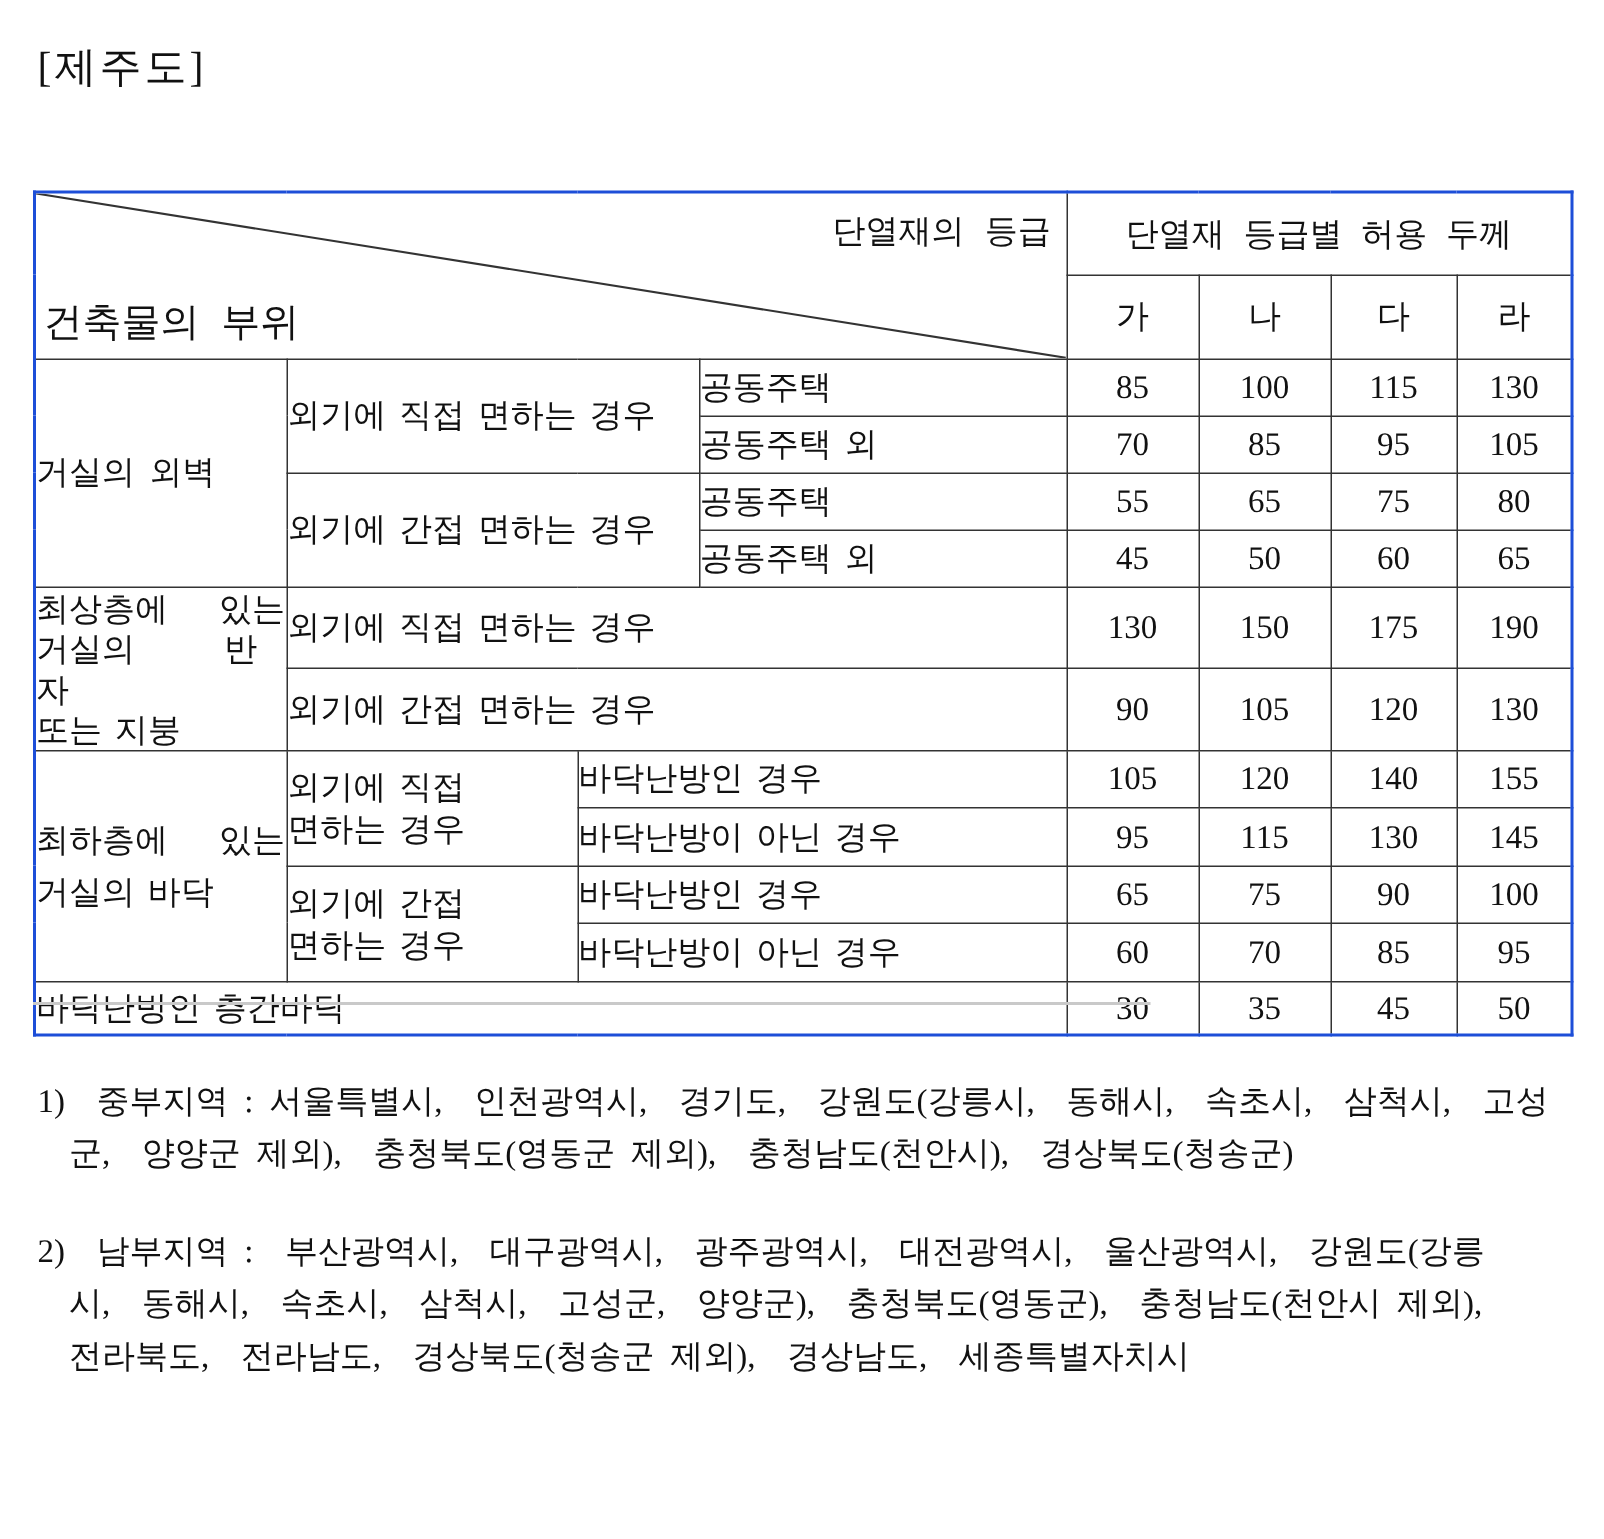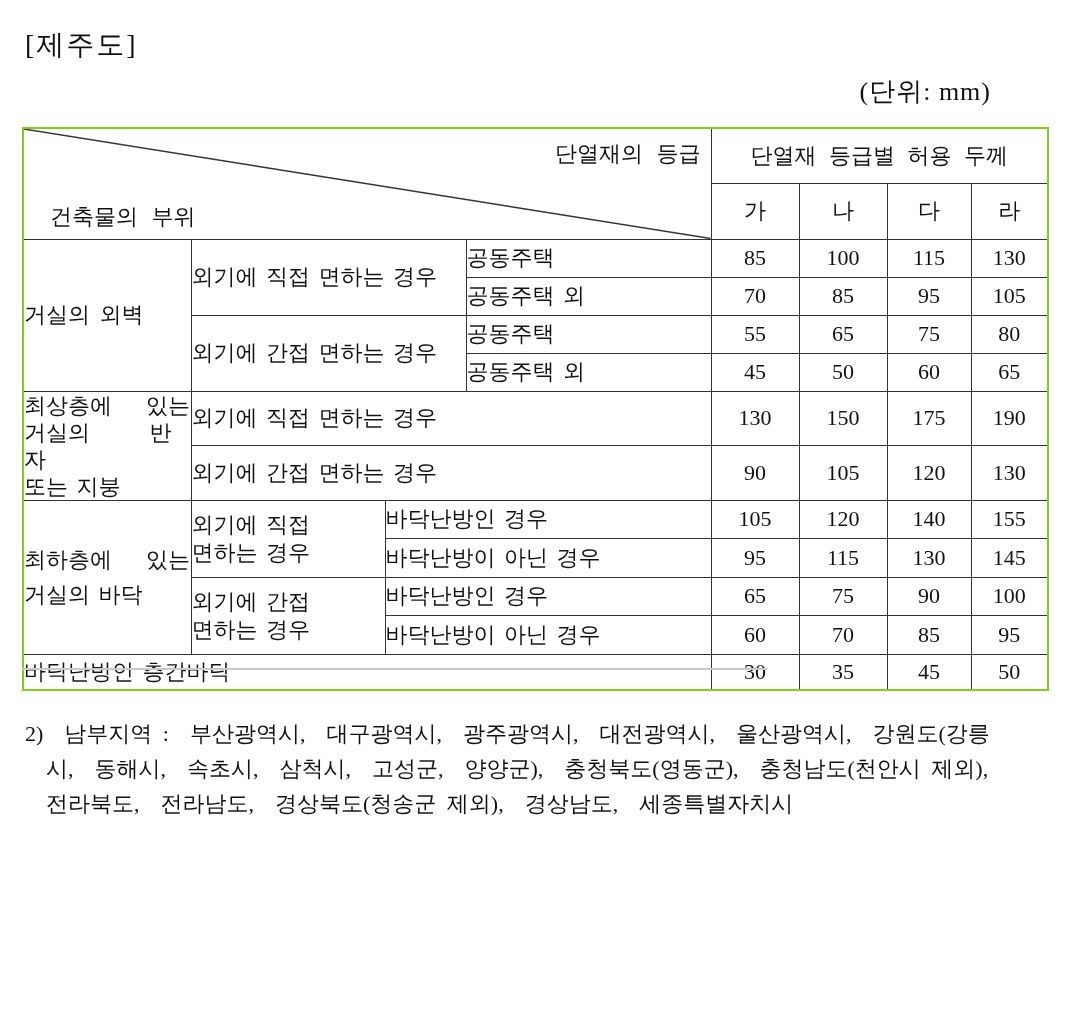--- a/index.html
+++ b/index.html
@@ -26,21 +26,21 @@
     font-size: 26px;
     letter-spacing: 1px;
   }
   table.main {
     position: absolute;
     left: 22px;
     top: 127px;
     width: 1025px;
     border-collapse: collapse;
     table-layout: fixed;
-    border: 2px solid #84cc16;
+    border: 2px solid #1d4ed8;
   }
   table.main td {
     border: 1.5px solid #333333;
     font-size: 22px;
     vertical-align: middle;
     padding: 0;
     overflow: hidden;
   }
   tr.hh1 { height: 55px; }
   tr.hh2 { height: 56px; }
@@ -48,22 +48,22 @@
   tr.h39 { height: 39px; margin-top: 28px; }
   tr.h40 { height: 40px; }
   tr.h36 { height: 36px; padding-left: 40px; }
   td.diag { position: relative; border-bottom: 3px solid #111111; }
   td.diag svg { position: absolute; left: 0; top: 0; width: 100%; height: 100%; display: block; }
   .diag-tr {
     position: absolute; top: 10px; right: 10px;
     font-size: 22px; word-spacing: 8px;
   }
   .diag-bl {
-    position: absolute; bottom: 7px; left: 26px;
-    font-size: 22px; word-spacing: 8px;
+    position: absolute; bottom: 7px; left: 5px;
+    font-size: 26px; word-spacing: 8px;
   }
   td.vh { text-align: center; word-spacing: 7px; }
   td.grade { text-align: center; border-bottom: 3px solid #111111; }
   td.lbl { text-align: left; padding-left: 14px; word-spacing: 3px; }
   td.part1 { padding-left: 20px; word-spacing: 4px; }
   td.part2 { padding-left: 5px; white-space: pre-wrap; line-height: 27px; font-size: 21px; }
   td.part3 { padding-left: 5px; white-space: pre-wrap; line-height: 35px; }
   td.sub3  { padding-left: 13px; white-space: pre-wrap; line-height: 28px; word-spacing: 3px; margin-top: 30px; }
   td.rowlbl { padding-left: 5px; word-spacing: 3px; }
   td.num { text-align: center; font-size: 23px; }
@@ -92,21 +92,20 @@
     height: 2px;
     background: #c9c9c9;
   }
 </style>
 </head>
 <body>
 
 <div class="page">
 
   <div class="doc-title">[제주도]</div>
-  <div class="unit-label">(단위: mm)</div>
 
   <table class="main">
     <colgroup>
       <col style="width:168px">
         <col style="width:194px">
         <col style="width:81px">
         <col style="width:245px">
       <col style="width:88px">
         <col style="width:88px">
         <col style="width:84px">
@@ -223,18 +222,20 @@
       <td class="num">35</td>
       <td class="num">45</td>
       <td class="num">50</td>
     </tr>
   </tbody>
     </table>
 
   <div class="scan-artifact-line"></div>
 
   <div class="notes">
+    <div class="note-item">1)  중부지역 : 서울특별시,  인천광역시,  경기도,  강원도(강릉시,  동해시,  속초시,  삼척시,  고성
+군,  양양군 제외),  충청북도(영동군 제외),  충청남도(천안시),  경상북도(청송군)</div>
     <div class="note-item">2)  남부지역 :  부산광역시,  대구광역시,  광주광역시,  대전광역시,  울산광역시,  강원도(강릉
 시,  동해시,  속초시,  삼척시,  고성군,  양양군),  충청북도(영동군),  충청남도(천안시 제외),
 전라북도,  전라남도,  경상북도(청송군 제외),  경상남도,  세종특별자치시</div>
   </div>
 
 </div>
 
 </body></html>

